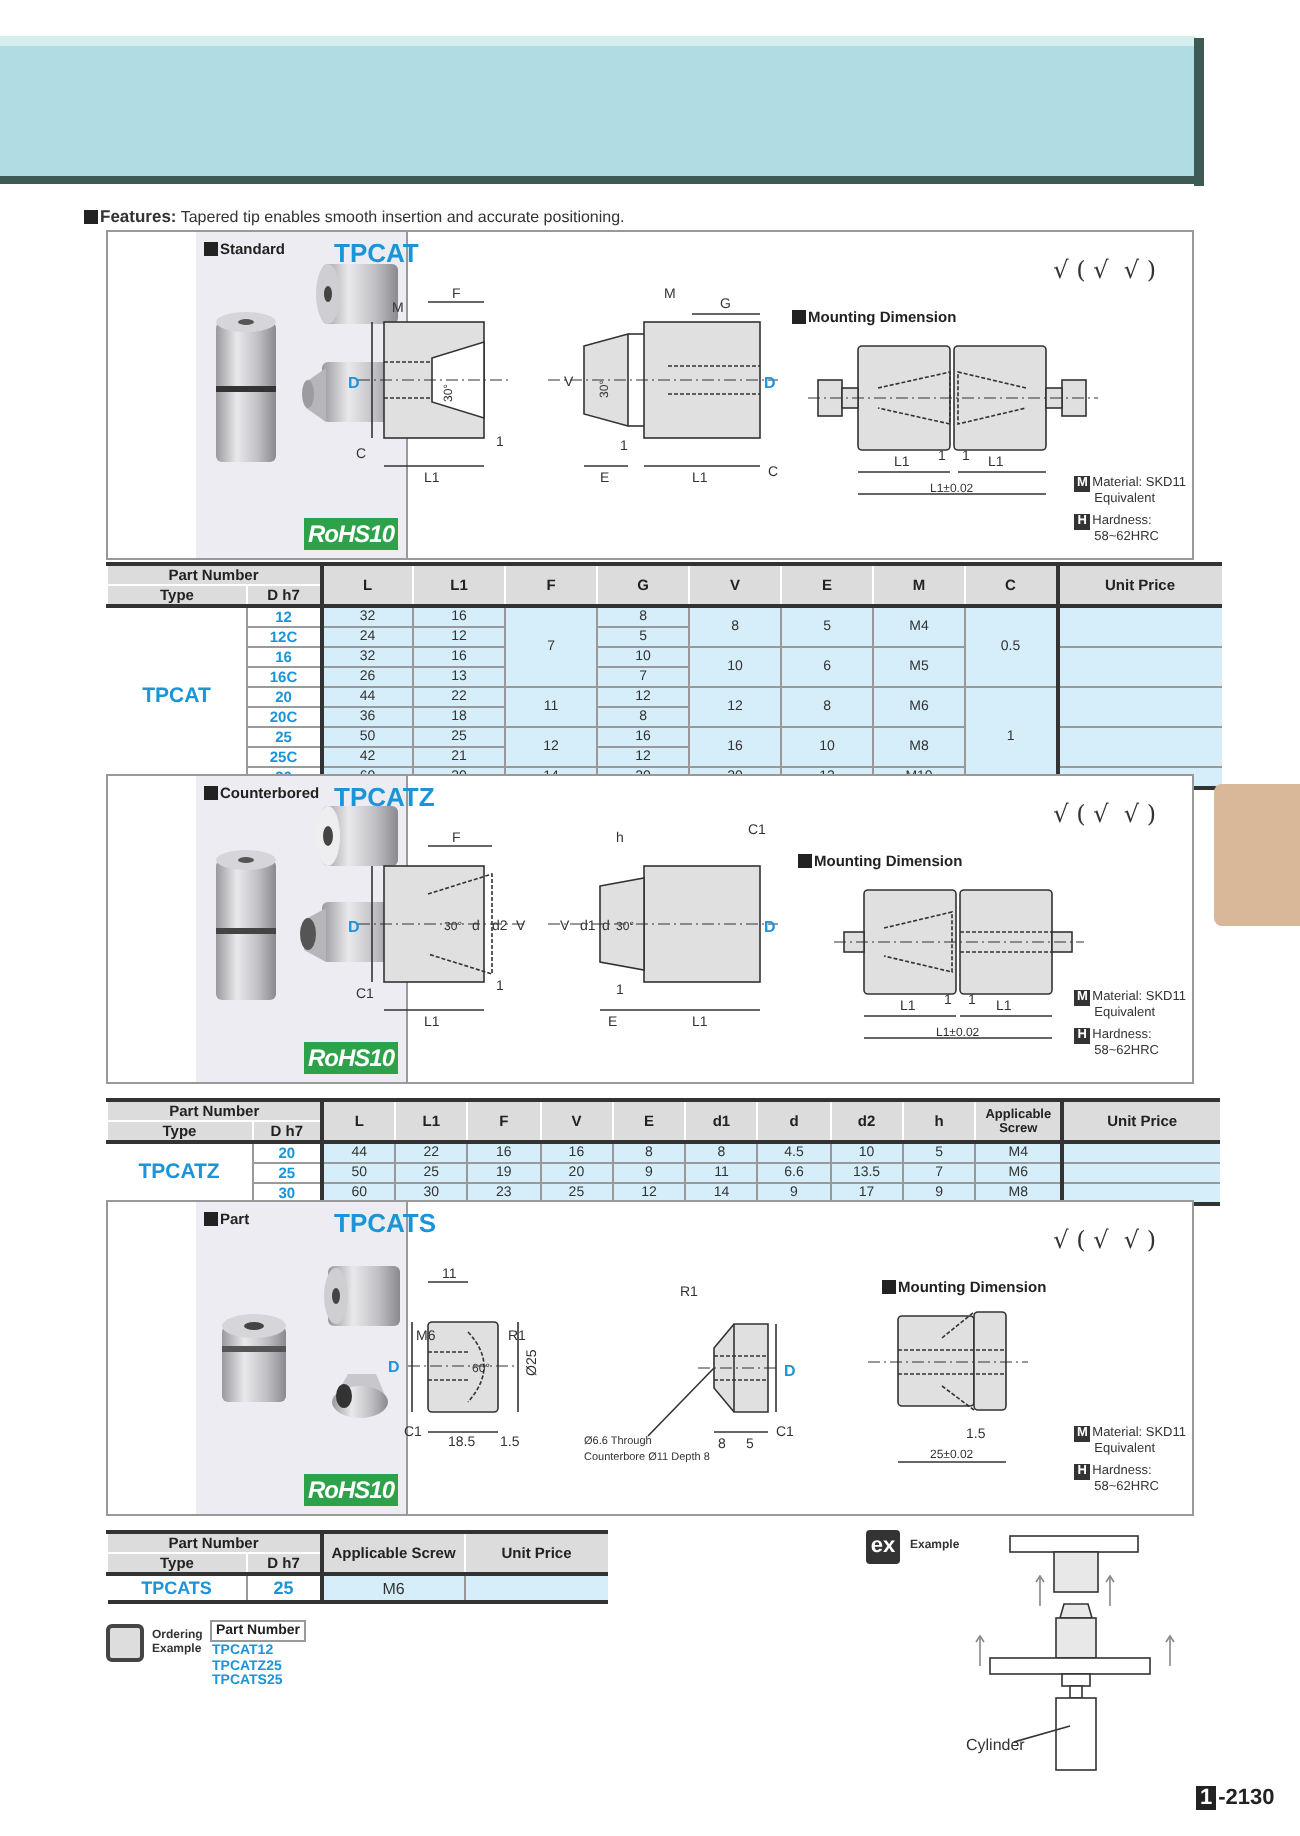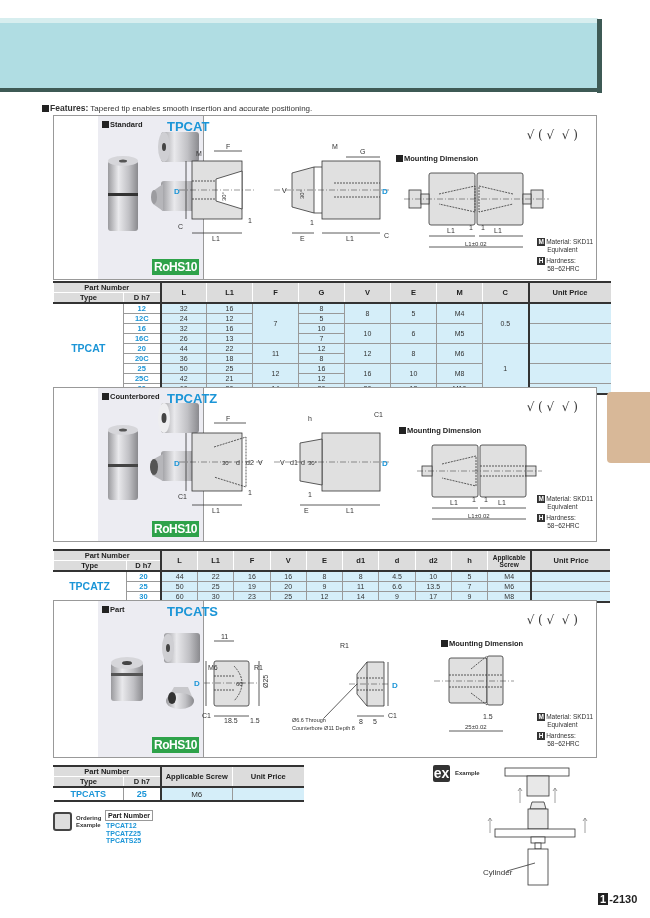--- a/index.html
+++ b/index.html
@@ -14,21 +14,21 @@
   .banner h2 { position: absolute; left: 72px; top: 46px; font-size: 13px; font-weight: bold; color: #161616; }
 
   .features { position: absolute; left: 42px; top: 103px; font-size: 8px; color: #333; white-space: nowrap; }
   .features b { font-weight: bold; font-size: 8.5px; }
   .sq { display: inline-block; width: 7px; height: 7px; background: #222; vertical-align: -0.5px; margin-right: 1px; }
 
   
   .panel { position: absolute; left: 53px; width: 544px; border: 1px solid #999; background: #fff; }
   .photo { position: absolute; left: 0; top: 0; bottom: 0; width: 106px; background: #ececf2; border-right: 1px solid #999; margin-left: 44px; }
   .photo .cat { position: absolute; left: 4px; top: 4px; font-size: 7.5px; font-weight: bold; color: #222; }
-  .rohs { position: absolute; right: 4px; bottom: 4px; background: #2ea24a; color: #fff; font-size: 9px; font-weight: bold; padding: 1px 2px; letter-spacing: -0.5px; }
+  .rohs { position: absolute; right: 4px; bottom: 4px; background: #2ea24a; color: #fff; font-size: 9px; font-weight: bold; padding: 1px 2px; letter-spacing: -0.5px; font-style: italic; }
   .rohs span { font-size: 12px; }
   .sku { position: absolute; left: 113px; top: 3px; font-size: 13px; font-weight: bold; color: #1b95d7; }
   .finish { position: absolute; right: 18px; top: 12px; font-size: 12px; color: #333; font-family: "DejaVu Serif", serif; }
   .mount-title { position: absolute; font-size: 7.5px; font-weight: bold; color: #222; }
   .mat { position: absolute; right: 3px; font-size: 6.5px; color: #333; line-height: 8px; }
   .mat .tag { display: inline-block; width: 8px; height: 8px; background: #333; color: #fff; font-size: 6.5px; font-weight: bold; text-align: center; line-height: 8px; margin-right: 1px; }
   .mat .sub { padding-left: 10px; display: block; }
   svg { position: absolute; overflow: visible; }
   svg text { font-family: "Liberation Sans", sans-serif; }
 
@@ -47,21 +47,21 @@
   .side-tab { position: absolute; left: 607px; top: 392px; width: 43px; height: 71px; background: #d8b898; border-radius: 4px 0 0 4px; }
   .page-num { position: absolute; left: 598px; top: 893px; font-size: 11px; font-weight: bold; color: #222; }
   .page-num .box { display: inline-block; background: #222; color: #fff; padding: 0 2px; margin-right: 1px; }
 
   .ordering { position: absolute; left: 53px; top: 812px; }
   .ordering .icon { position: absolute; left: 0; top: 0; width: 19px; height: 19px; border: 2px solid #444; border-radius: 3px; background: #ddd; }
   .ordering .lbl { position: absolute; left: 23px; top: 3px; font-size: 6px; color: #333; line-height: 7px; font-weight: bold; }
   .ordering .pn-box { position: absolute; left: 52px; top: -2px; border: 1px solid #999; font-size: 7px; font-weight: bold; padding: 1px 2px; white-space: nowrap; }
   .ordering .codes { position: absolute; left: 53px; top: 10px; font-size: 7px; font-weight: bold; color: #1b95d7; line-height: 7.5px; }
   .example { position: absolute; left: 433px; top: 765px; }
-  .example .ex-icon { position: absolute; left: 0; top: 0; width: 17px; height: 17px; background: #333; color: #fff; font-size: 14px; font-weight: bold; text-align: center; line-height: 17px; border-radius: 2px; }
+  .example .ex-icon { position: absolute; left: 0; top: 0; width: 17px; height: 17px; background: #333; color: #fff; font-size: 11px; font-weight: bold; text-align: center; line-height: 17px; border-radius: 2px; }
   .example .ex-lbl { position: absolute; left: 22px; top: 5px; font-size: 6px; color: #333; font-weight: bold; }
 </style>
 </head>
 <body>
 
 <div class="banner">
   <div class="shadow"></div>
 </div>
 
 <div class="features">

